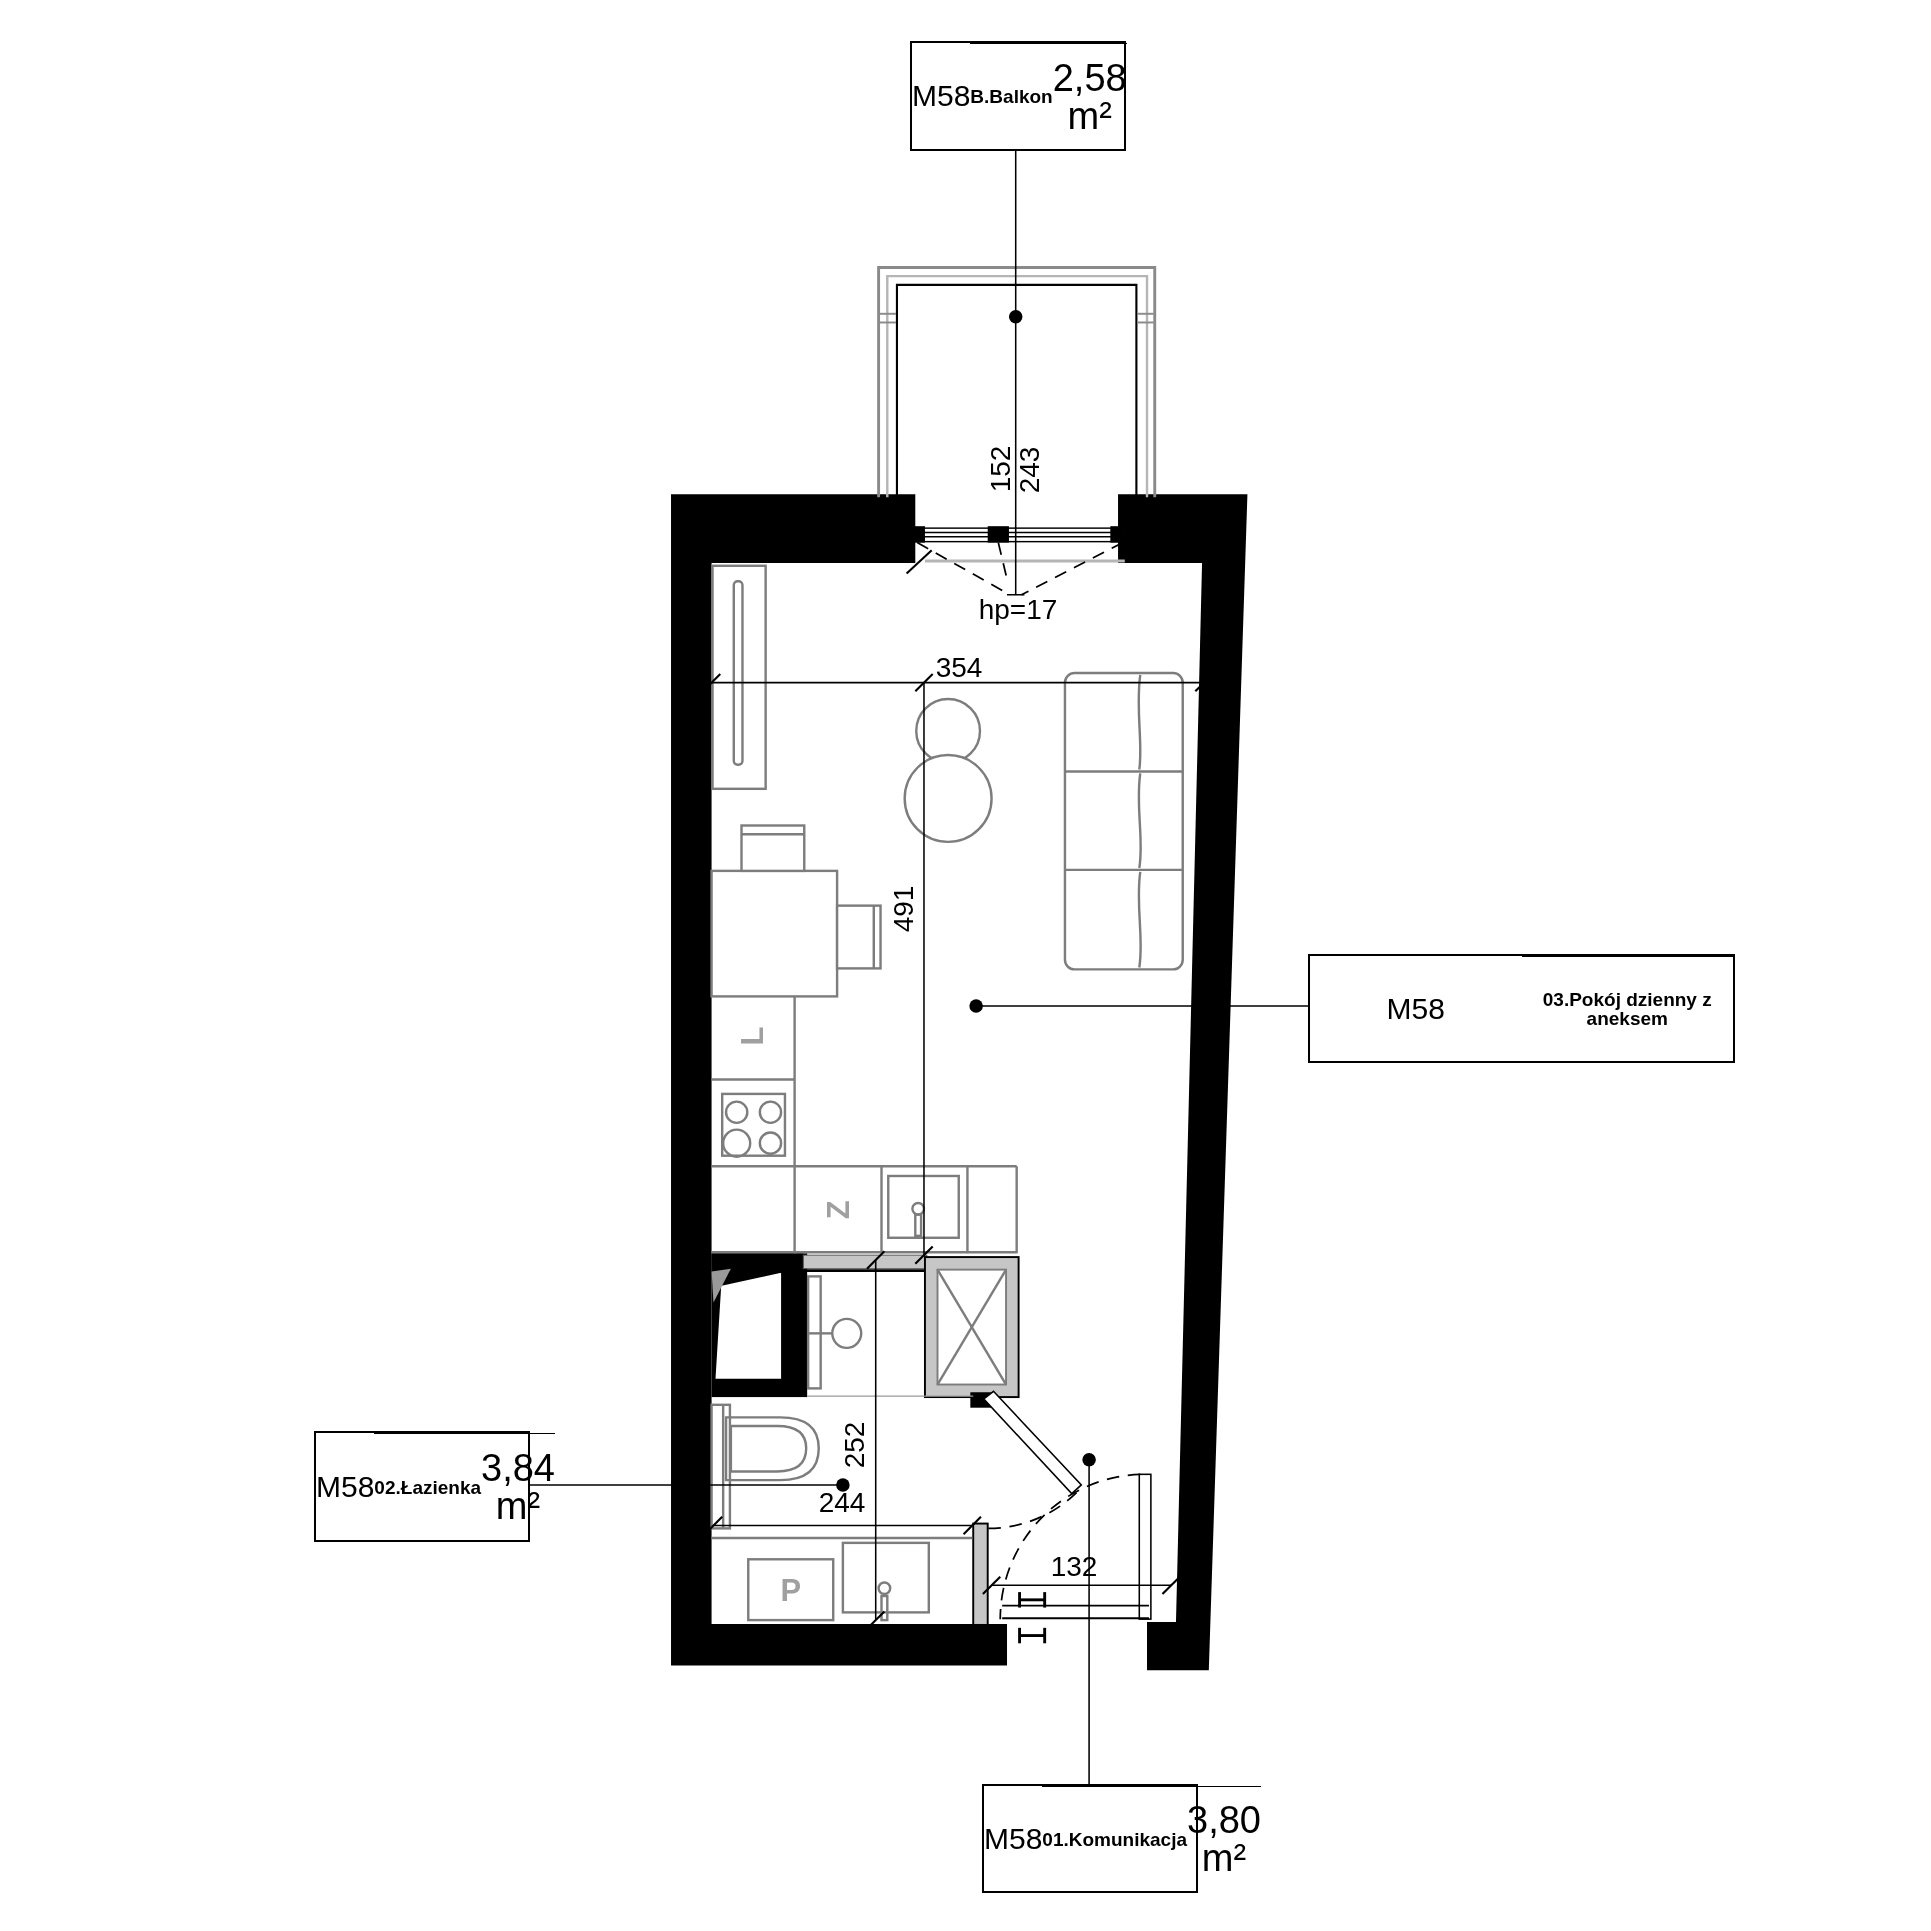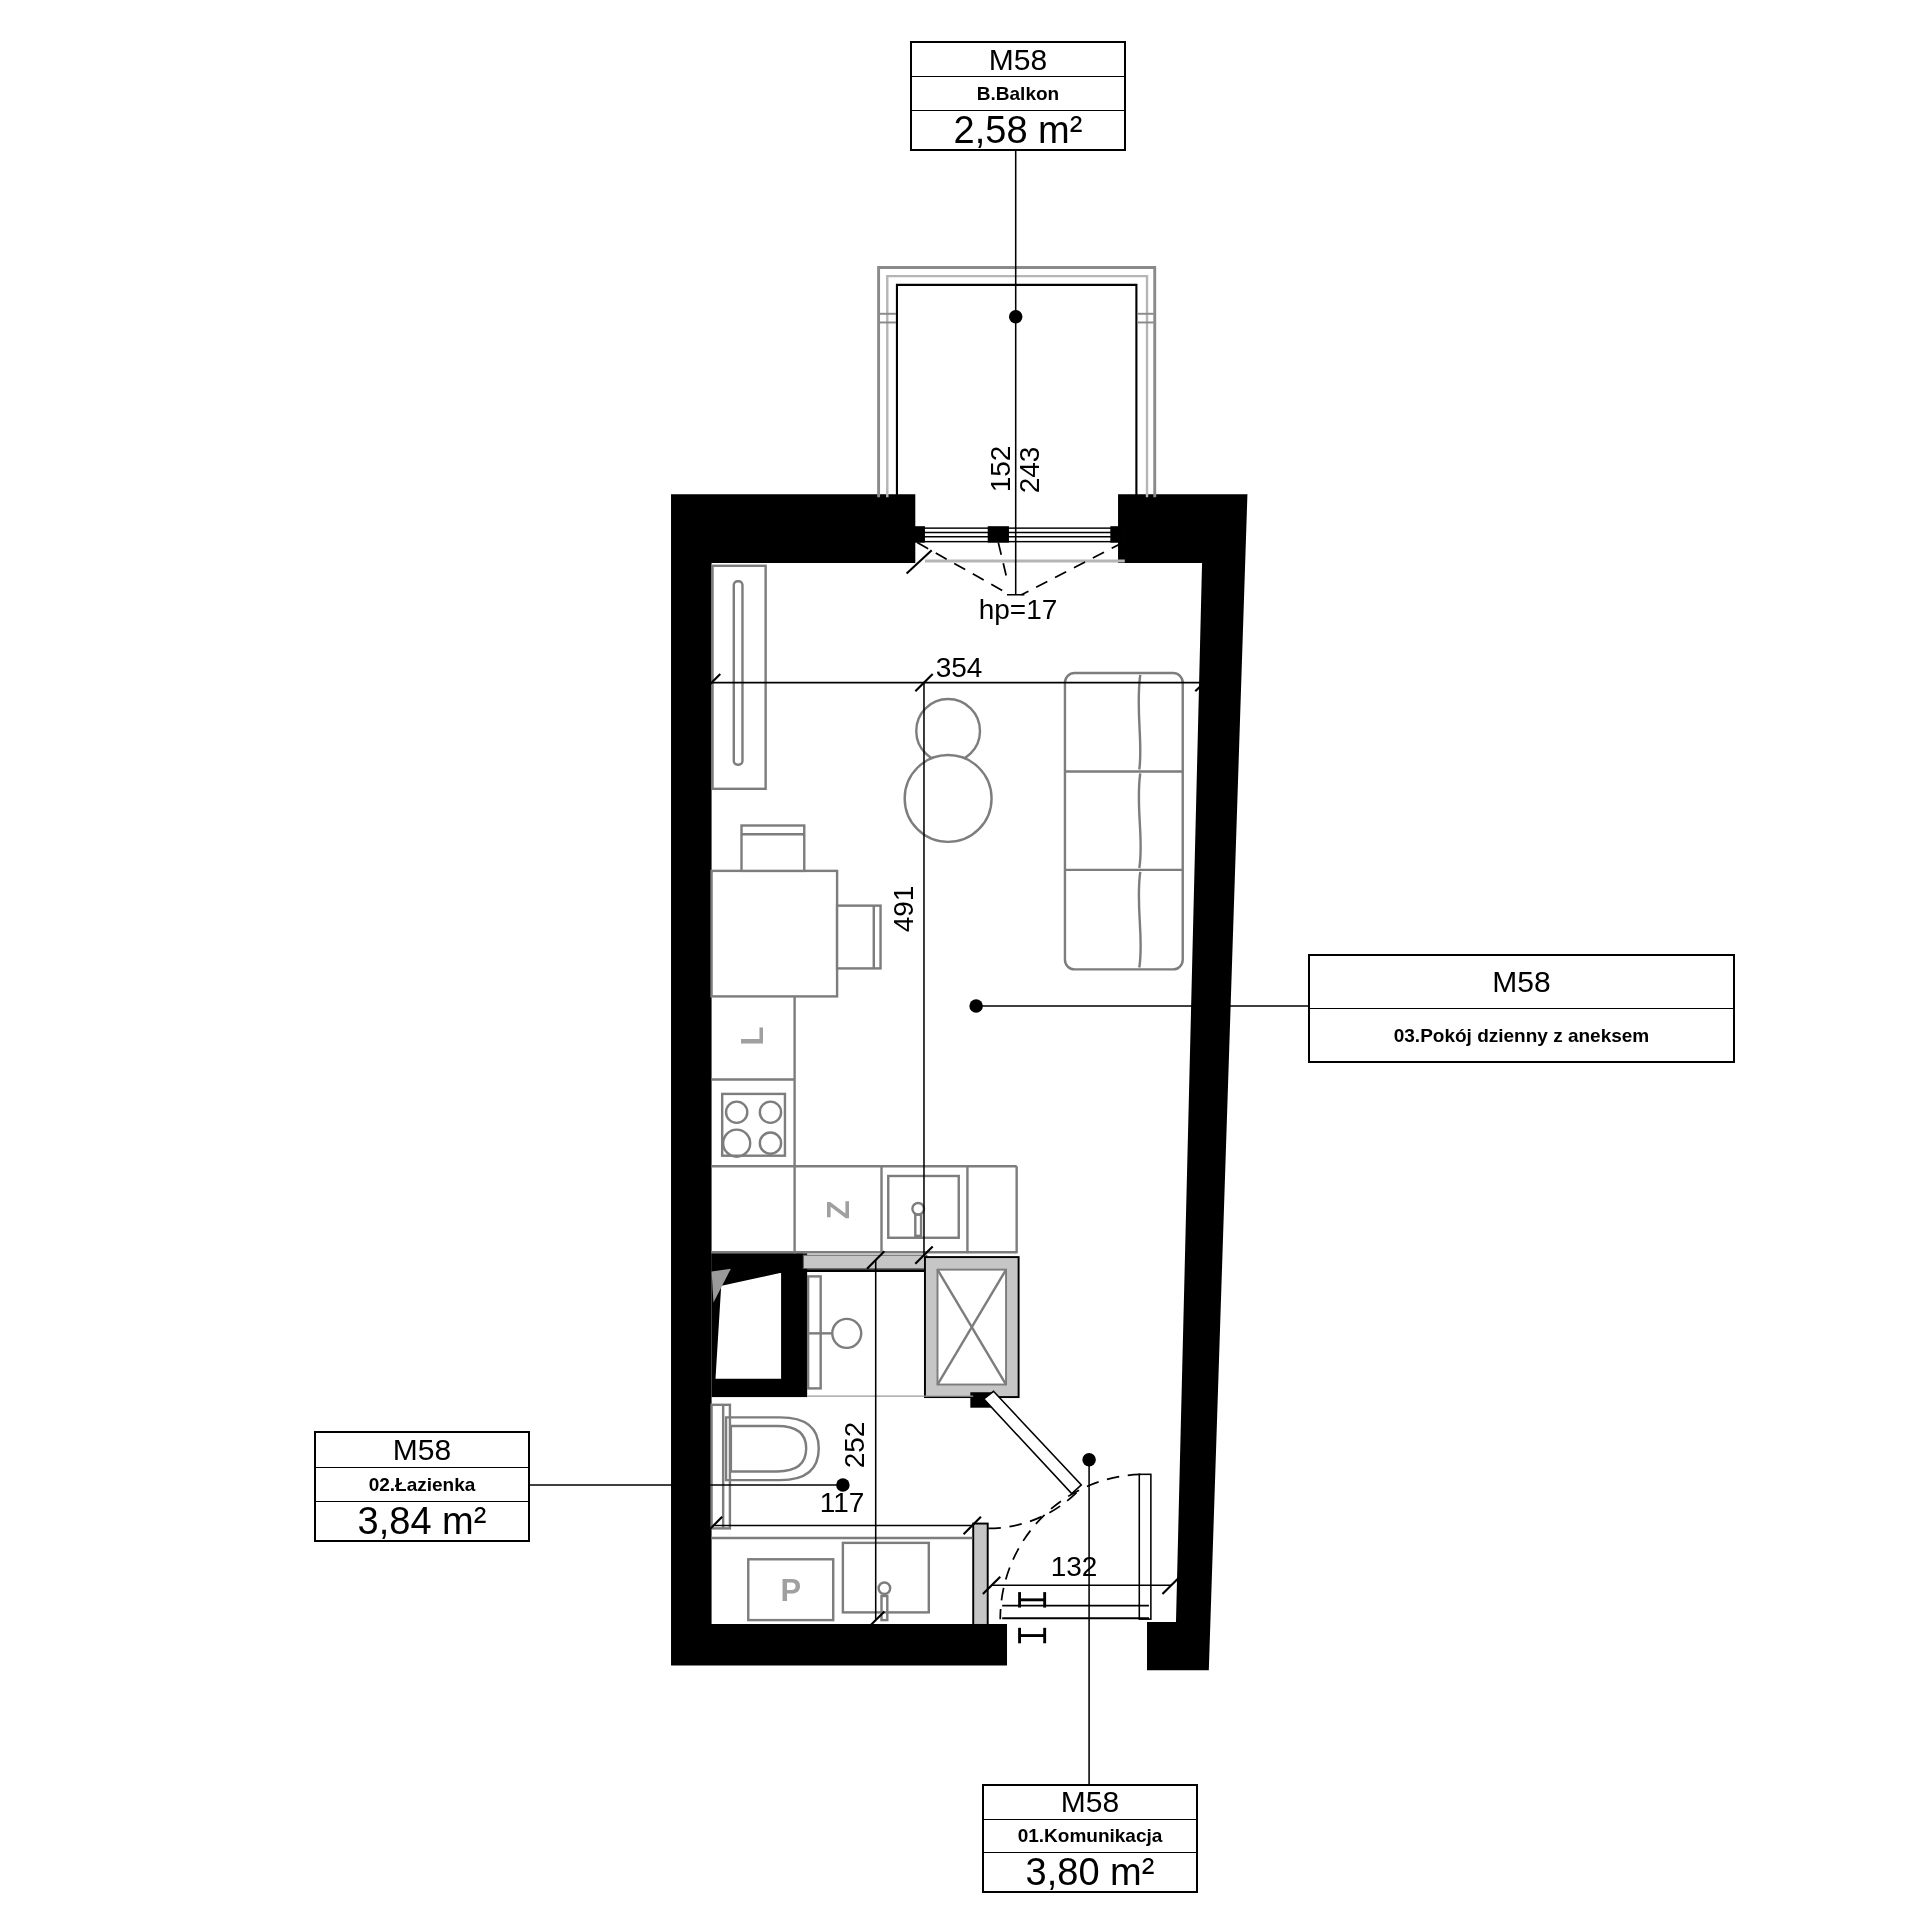--- a/index.html
+++ b/index.html
@@ -25,21 +25,21 @@
   .railo{fill:none;stroke:var(--rail_outer);stroke-width:3;}
   .raili{fill:none;stroke:var(--rail_inner);stroke-width:2.5;}
   .railb{fill:none;stroke:#000;stroke-width:2.2;}
   .sill{stroke:var(--rail_inner);stroke-width:3;}
   .doorleaf{fill:#fff;stroke:#000;stroke-width:1.6;}
   .applabel{fill:var(--appliance_label);font-family:"Liberation Sans",sans-serif;
             font-weight:bold;font-size:32px;}
 
   
   .labelbox{position:absolute;background:#fff;border:2.4px solid #000;
-            display:flex;flex-direction:column;text-align:center;z-index:5;}
+            display:flex;flex-direction:row;text-align:center;z-index:5;}
   .labelbox .r{flex:1;display:flex;align-items:center;justify-content:center;
                border-top:1.9px solid #000;line-height:1;}
   .labelbox .r:first-child{border-top:none;}
   .labelbox .r1{font-size:30px;}
   .labelbox .r2{font-size:19px;font-weight:bold;}
   .labelbox .r3{font-size:38px;}
 
   
   .dim{position:absolute;font-size:28px;color:#000;white-space:nowrap;
        transform:translate(-50%,-50%);z-index:4;}
@@ -245,16 +245,16 @@
     <div class="r r2">01.Komunikacja</div>
     <div class="r r3">3,80 m²</div>
   </div>
 
   <div class="dim" style="left:959px;top:660px;margin-top:8px;">354</div>
   <div class="dim" style="left:1018px;top:610px;">hp=17</div>
   <div class="dim rot" style="left:1001px;top:469px;">152</div>
   <div class="dim rot" style="left:1030px;top:470px;">243</div>
   <div class="dim rot" style="left:904px;top:909px;">491</div>
   <div class="dim rot" style="left:855px;top:1445px;">252</div>
-  <div class="dim" style="left:842px;top:1503px;">117</div>
+  <div class="dim" style="left:842px;top:1503px;">244</div>
   <div class="dim" style="left:1074px;top:1567px;">132</div>
 </div>
 
 
 </body></html>

